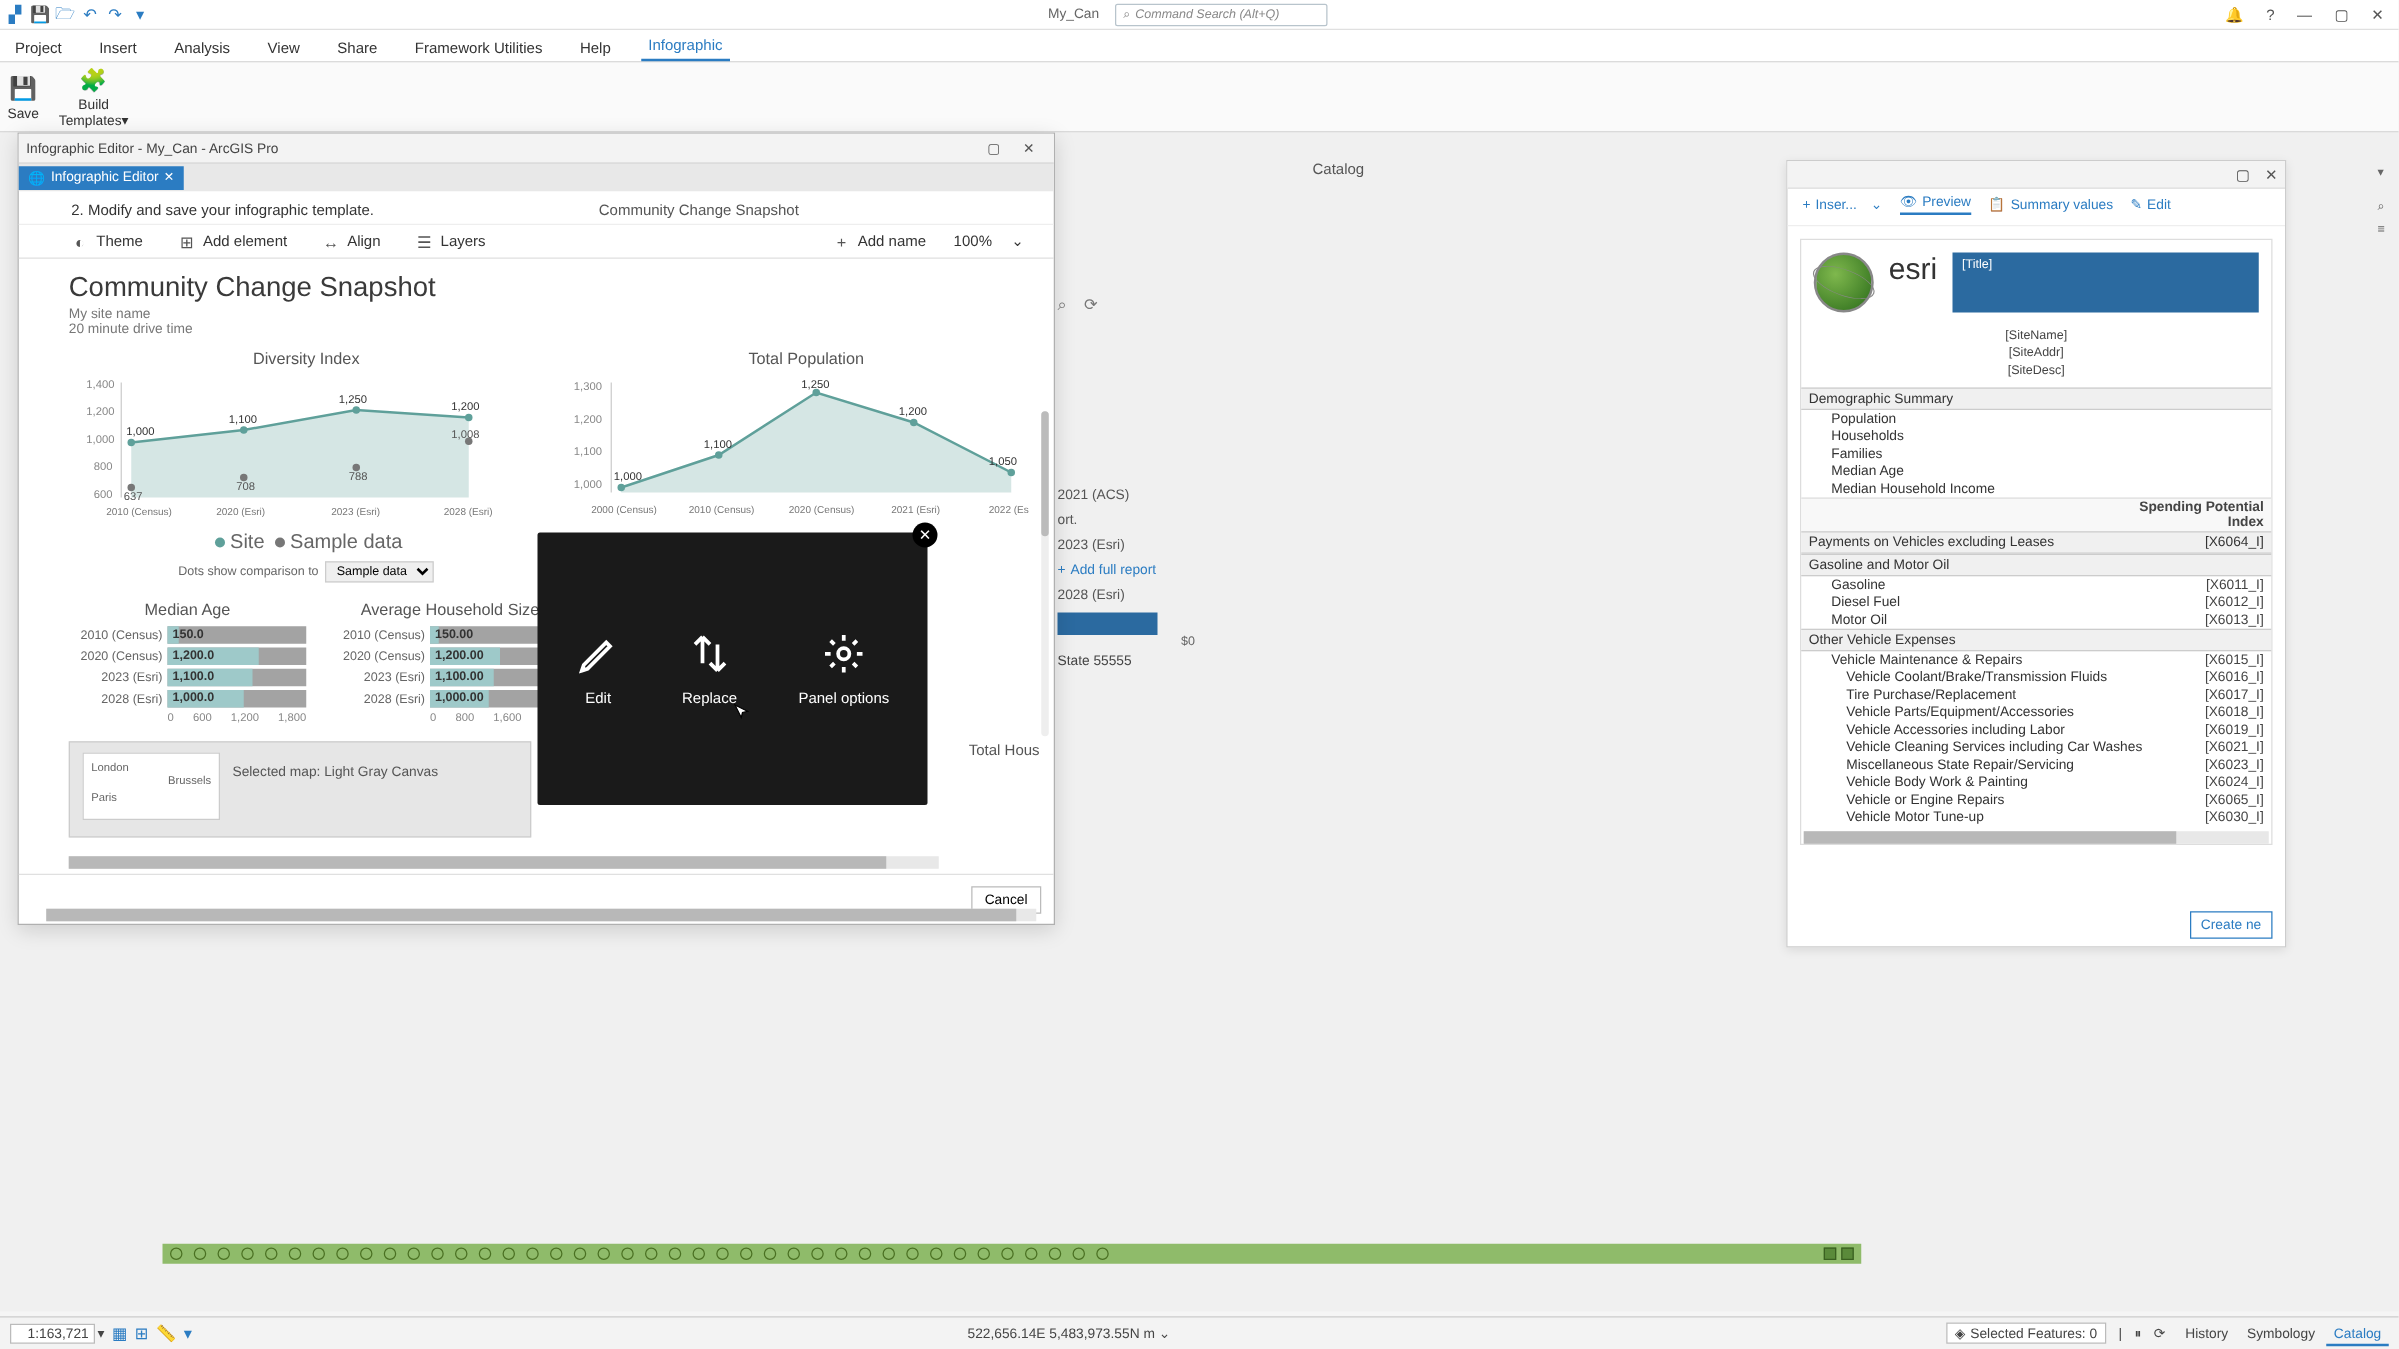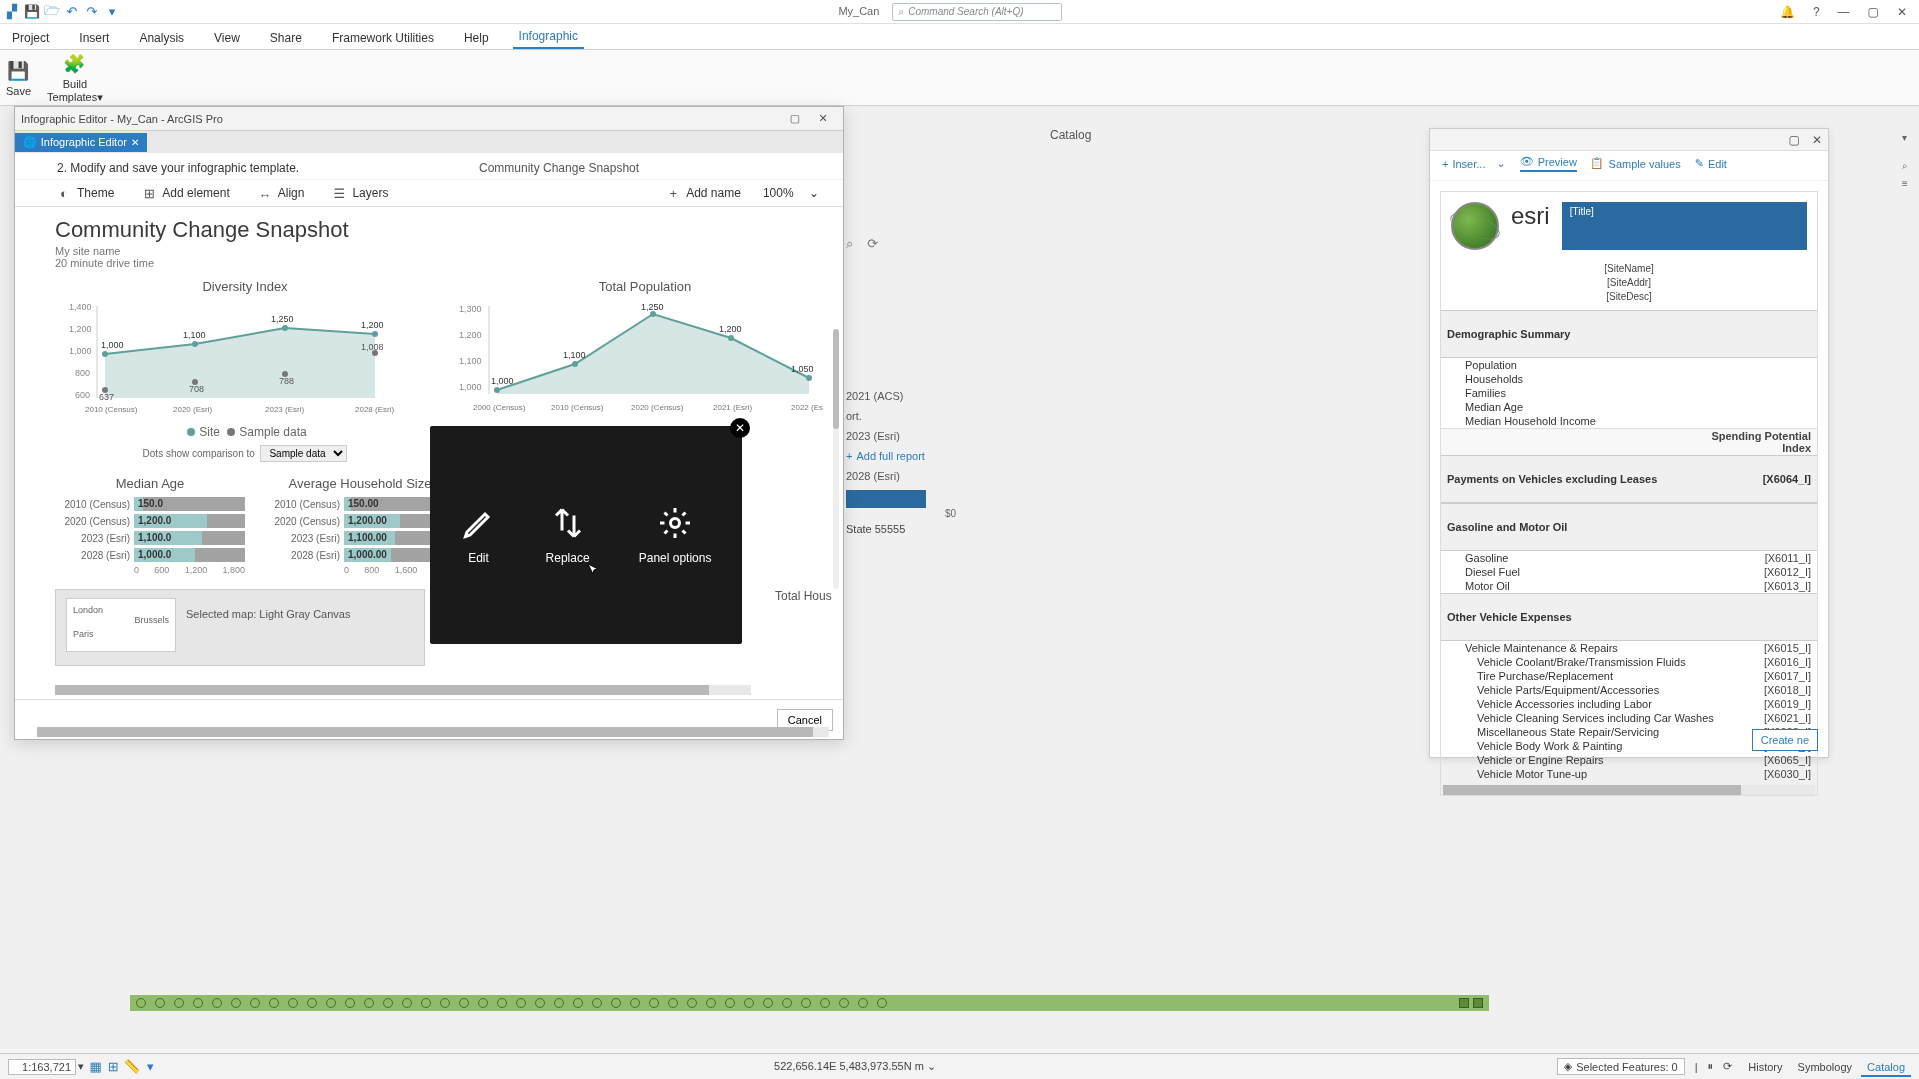--- a/index.html
+++ b/index.html
@@ -50,21 +50,21 @@
 .editor-canvas { position: absolute; top: 102px; left: 0; right: 0; bottom: 44px; overflow: hidden; padding: 8px 8px 0 40px; }
 .scrollbar-track { position:absolute; right:4px; top:120px; width:6px; height:260px; background:#eee; border-radius:3px; }
 .scrollbar-thumb { position:absolute; right:4px; top:120px; width:6px; height:100px; background:#bbb; border-radius:3px; }
 
 .infotitle { font-size: 22px; color: #3a3a3a; margin-bottom: 2px; }
 .infosub { font-size: 11px; color: #777; }
 .charts-row { display: flex; gap: 20px; margin-top: 10px; }
 .chart-box { flex: 1; }
 .chart-title { text-align: center; font-size: 13px; color: #555; margin-bottom: 4px; }
 .linechart { width: 100%; height: 120px; }
-.legend-row { text-align:center; font-size:12px; color:#666; margin-top:4px;}
+.legend-row { text-align:center; font-size:16px; color:#666; margin-top:4px;}
 .legend-row .dot{display:inline-block;width:8px;height:8px;border-radius:50%;margin:0 4px;}
 .comparison-row{text-align:center;font-size:10px;color:#666;margin-top:6px;}
 .comparison-row select{font-size:10px;border:1px solid #ccc;padding:1px 4px;}
 
 .row2 { display: flex; gap: 20px; margin-top: 14px; }
 .barblock { flex: 1; }
 .barblock .bt { text-align: center; font-size: 13px; color: #555; margin-bottom: 6px; }
 .hbar-row { display: flex; align-items: center; font-size: 10px; margin-bottom: 3px; gap: 4px; }
 .hbar-row .lbl { width: 75px; text-align: right; color: #666; font-size:10px; }
 .hbar-row .track { flex: 1; height: 14px; background: #a3a3a3; position: relative; }
@@ -94,21 +94,21 @@
 .report-panel .rptoolbar { padding: 4px 12px 8px 12px; display:flex; align-items:center; gap:14px; font-size:11px; color:#2b7cc2; border-bottom:1px solid #eee;}
 .report-panel .rptoolbar .tb { display:flex; align-items:center; gap:4px;}
 .report-panel .previewbox { margin: 10px; border:1px solid #ddd; }
 .report-panel .esrihead { display:flex; gap:12px; padding:10px; }
 .esriglobe { width:48px; height:48px; border-radius:50%; background: radial-gradient(circle at 35% 35%, #7fb84d, #2a6b1a); border:2px solid #888; position:relative;}
 .esriglobe::after{content:"";position:absolute;inset:-4px;border:1px solid #888;border-radius:50%;transform:rotate(20deg) scaleY(0.4);}
 .esritext { font-size:24px; color:#333; font-weight:500; }
 .titlebar-field { flex:1; background:#2b6aa0; color:#ffffff; padding:4px 8px; font-size:10px;}
 .sitefields { text-align:center; font-size:10px; color:#444; padding:2px 0 6px 0; line-height:1.4;}
 .report-table { font-size: 11px; }
-.report-table .section { background:#f0f0f0; font-weight:700; padding:17px 6px; border-top:1px solid #ccc; border-bottom:1px solid #ccc;}
+.report-table .section { background:#f0f0f0; font-weight:400; padding:2px 6px; border-top:1px solid #ccc; border-bottom:1px solid #ccc;}
 .report-table .section.right{display:flex;}
 .report-table .row { display:flex; padding:1px 6px; }
 .report-table .row .name { flex:1; }
 .report-table .row .code { color:#444; }
 .report-table .indent1 { padding-left: 18px; }
 .report-table .indent2 { padding-left: 30px; }
 .report-panel .rpfooter { position:absolute; bottom:6px; right:10px; }
 .report-panel .rpfooter .btn { border:1px solid #2b7cc2; color:#2b7cc2; padding:4px 8px; font-size:11px; background:#fff;margin-left:12px; }
 
 
@@ -487,21 +487,21 @@
       <span>✕</span>
     </div>
     <div class="rptoolbar">
       <span class="tb"><span>+</span><span>Inser...</span>&nbsp;<span>⌄</span></span>
       <span class="tb" style="border-bottom:2px solid #2b7cc2;padding-bottom:2px;">
           <span>👁</span>
           <span>Preview</span>
         </span>
       <span class="tb">
           <span>📋</span>
-          <span>Sample values</span>
+          <span>Summary values</span>
         </span>
       <span class="tb">
           <span>✎</span>
           <span>Edit</span>
         </span>
     </div>
     <div class="previewbox">
       <div class="esrihead">
         <div class="esriglobe"></div>
         <div class="esritext">esri</div>

